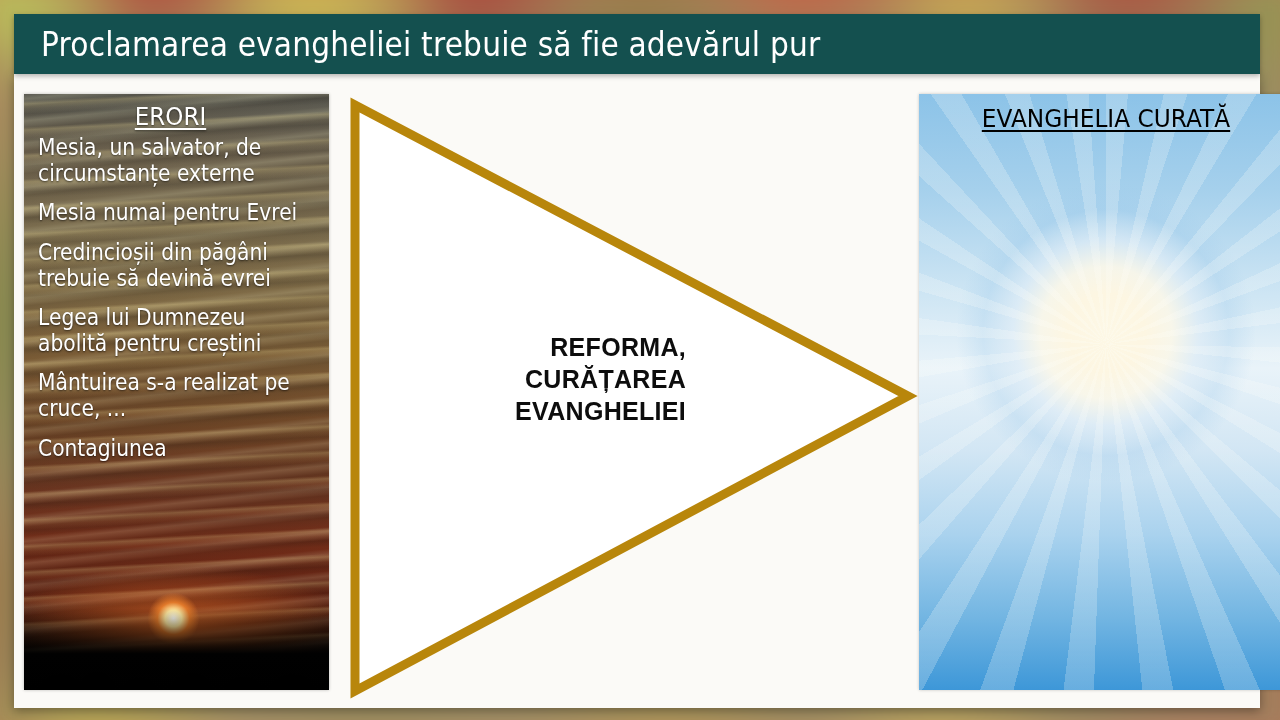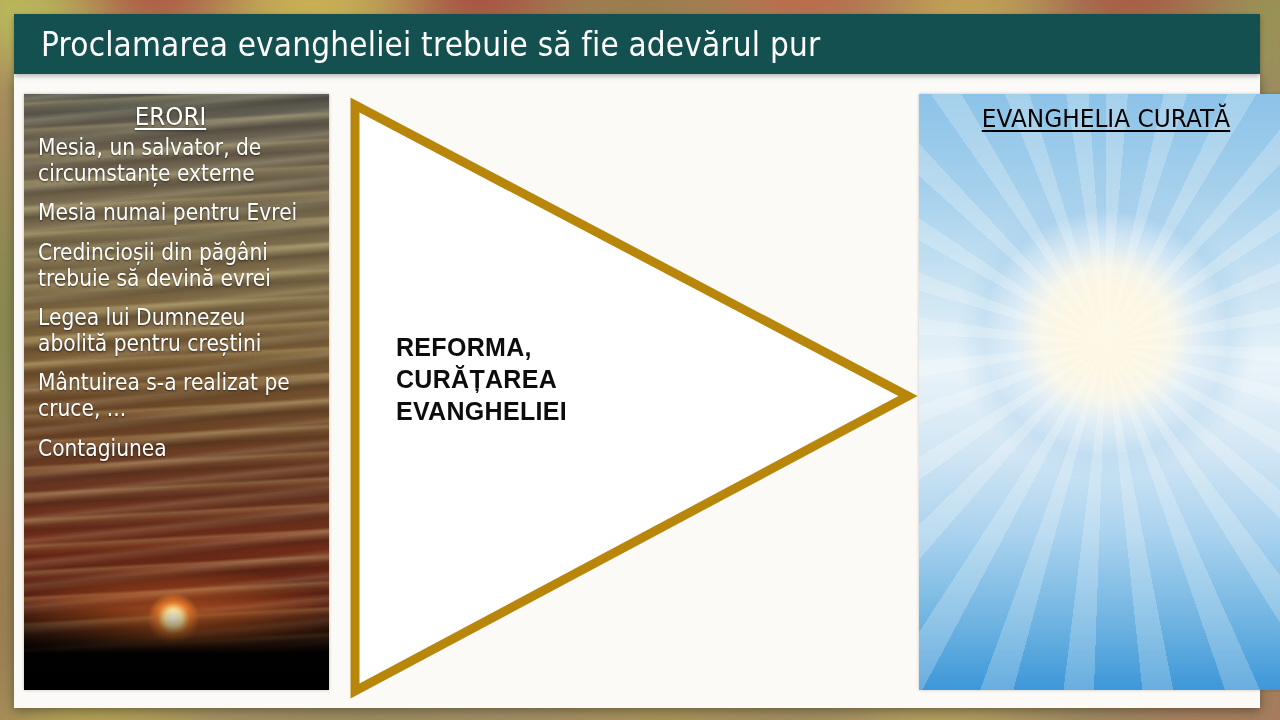--- a/index.html
+++ b/index.html
@@ -168,21 +168,21 @@
     top: 94px;
     width: 580px;
     height: 608px;
   }
   #reform-arrow svg { display: block; }
   #reform-label {
     position: absolute;
     left: 58px;
     top: 237px;
     width: 290px;
-    text-align: left;
+    text-align: right;
     color: #0d0d0d;
     font-weight: bold;
     font-size: 25px;
     line-height: 1.28;
     letter-spacing: .3px;
     font-family: "Liberation Sans", sans-serif;
     white-space: pre-line;
   }
 
   

